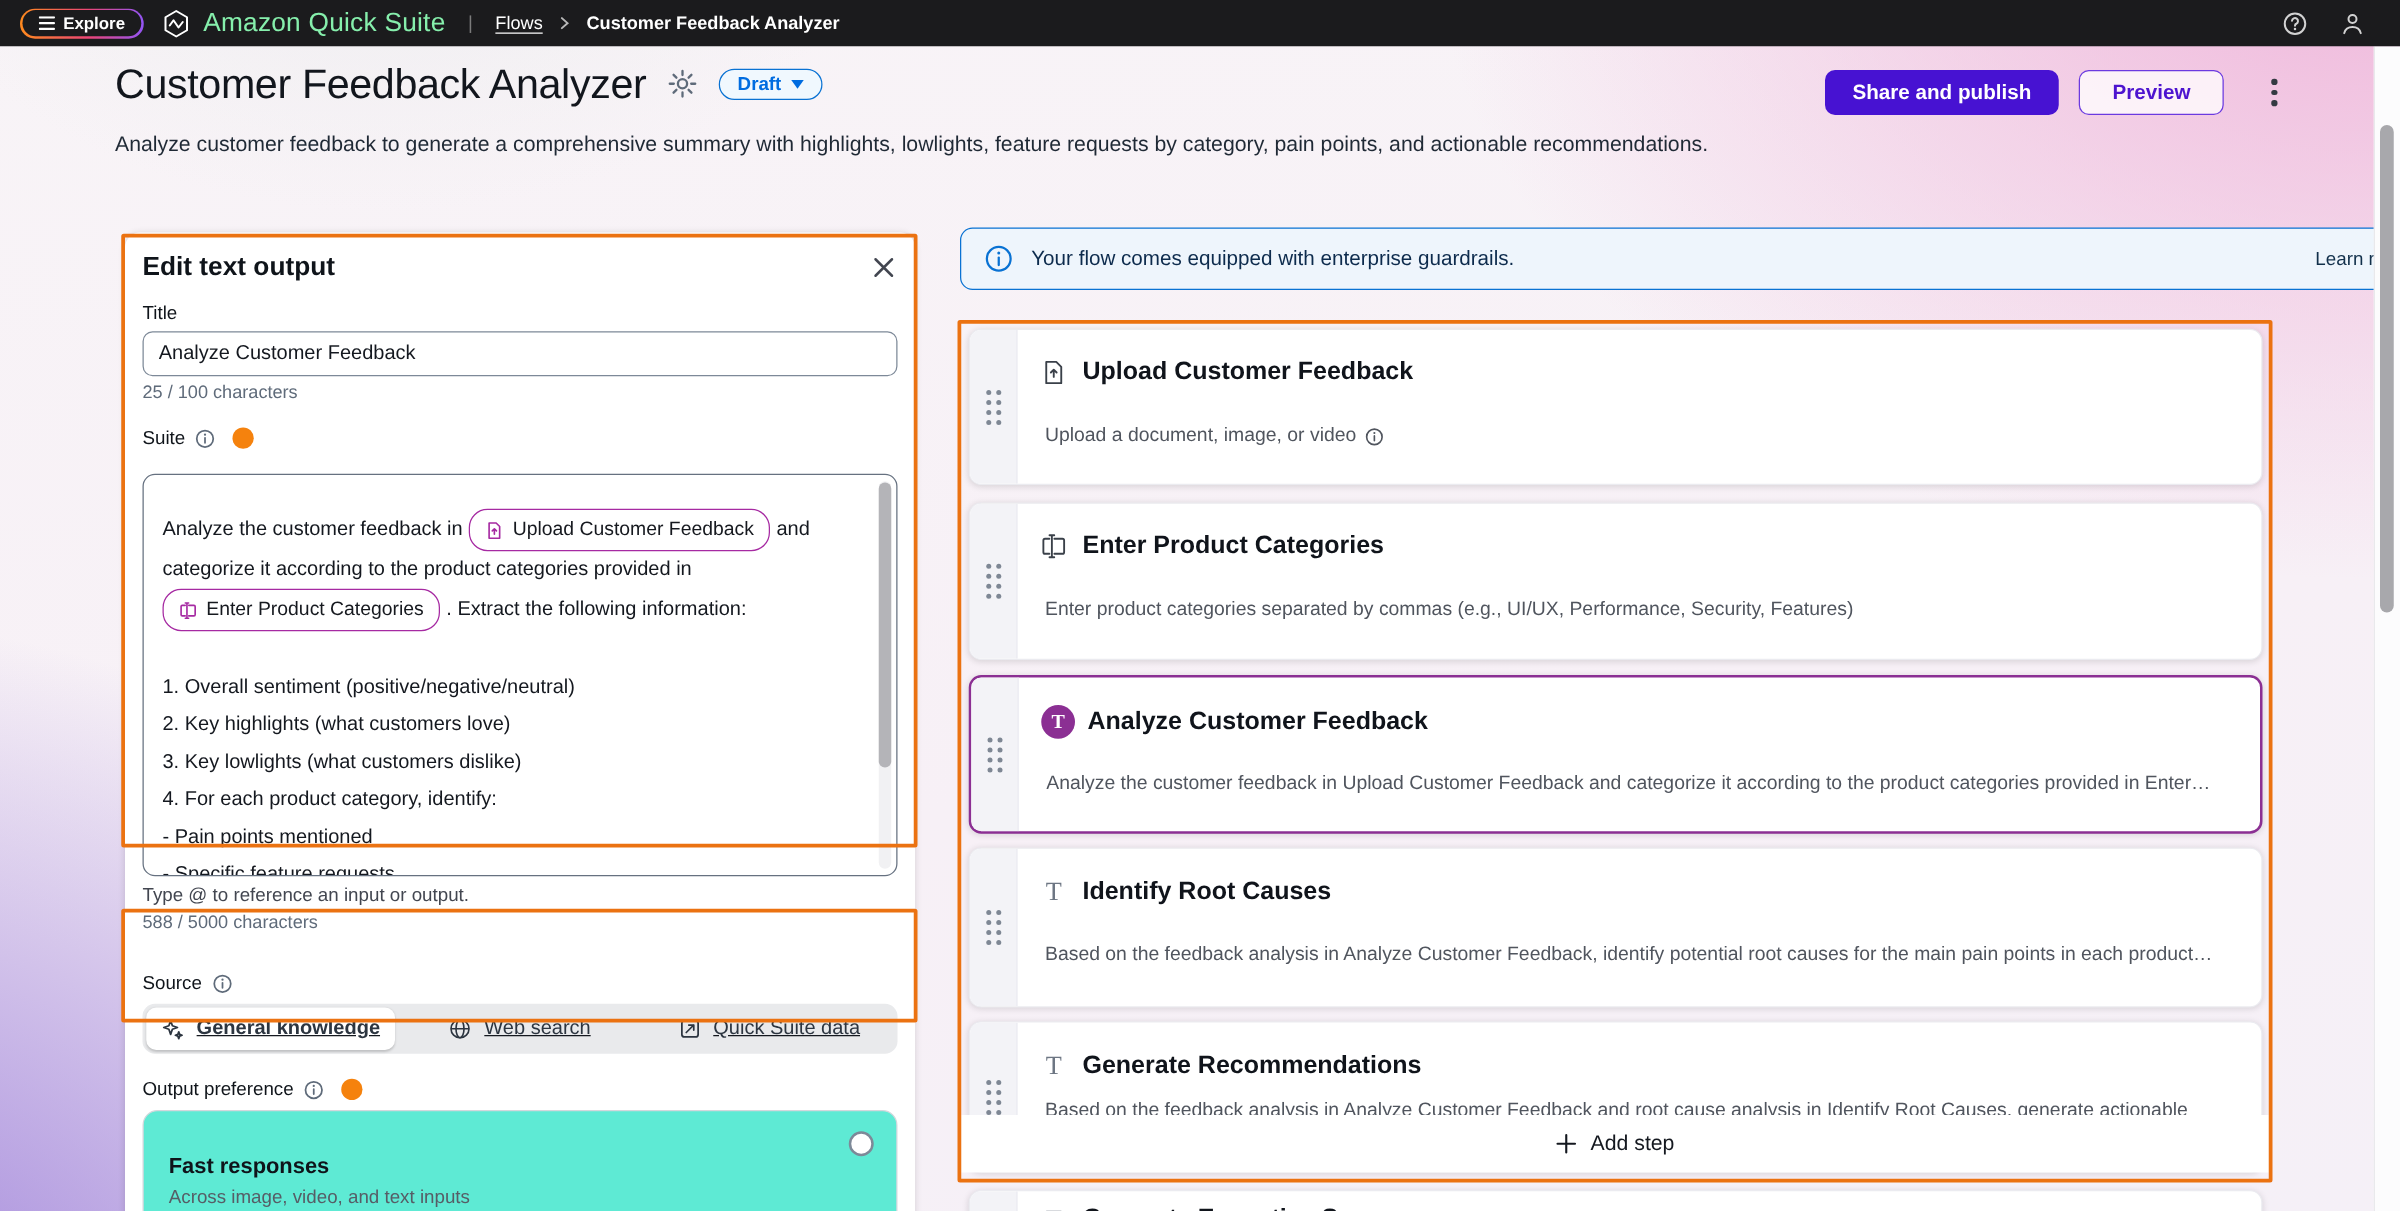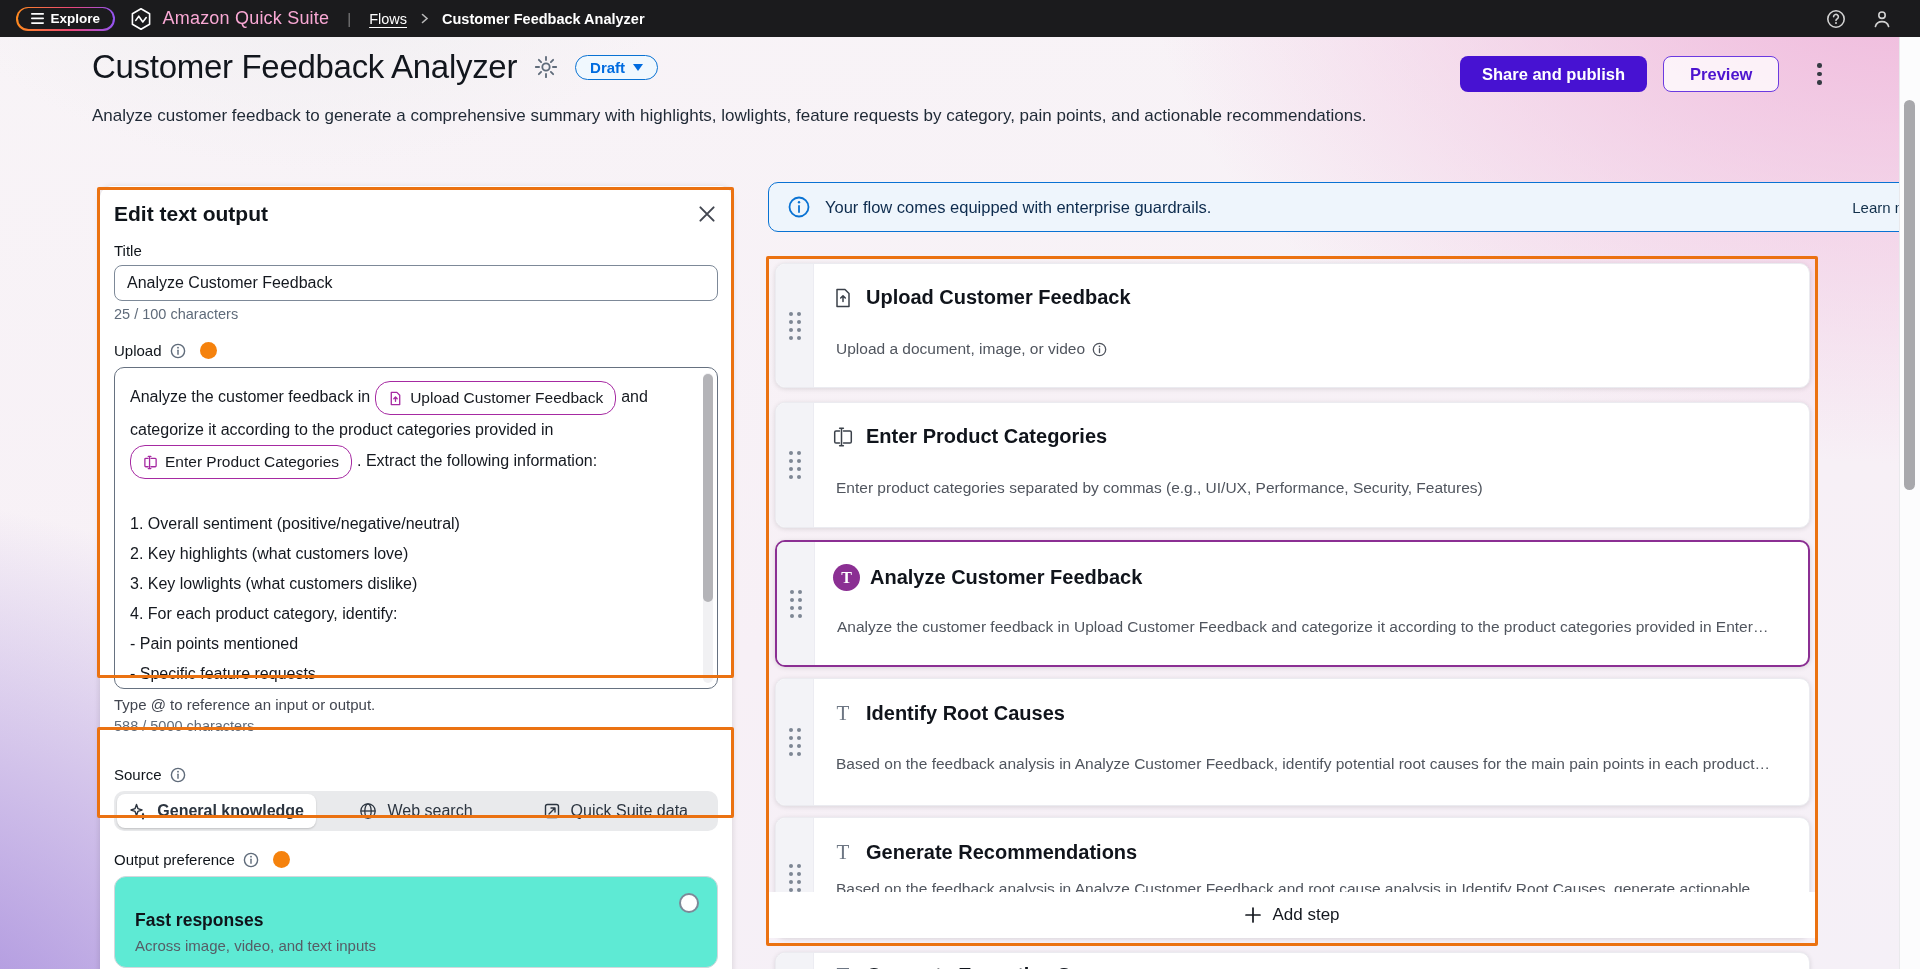--- a/index.html
+++ b/index.html
@@ -13,21 +13,21 @@
       linear-gradient(170deg,#f8f4f7 0%,#f7f0f6 60%,#f5f0f7 100%);
   }
   .abs { position:absolute; }
 
   
   .topbar { position:absolute; top:0; left:0; right:0; height:37px; background:#1b1b1d;
     display:flex; align-items:center; padding:0 16px; gap:14px; z-index:80; }
   .explore-pill { background:linear-gradient(90deg,#ff8a1e,#ec4676 55%,#9355f5); padding:1.5px; border-radius:14px; cursor:pointer; }
   .explore-inner { display:flex; align-items:center; gap:7px; background:#1b1b1d; border-radius:13px; padding:3px 13px; color:#fff; font-weight:700; font-size:13.5px; }
   .brand-group { display:flex; align-items:center; gap:10px; }
-  .brand { color:#f9a8d4; font-size:18px; letter-spacing:.2px; }
+  .brand { color:#86efac; font-size:21px; letter-spacing:.2px; }
   .tb-sep { color:#7b7b7b; font-size:15px; margin:0 4px; }
   .tb-flows { color:#fff; font-size:14.5px; font-weight:500; text-decoration:underline; text-underline-offset:3px; cursor:pointer; }
   .tb-current { color:#fff; font-size:14.5px; font-weight:600; }
   .tb-right { margin-left:auto; display:flex; align-items:center; gap:26px; margin-right:12px; }
   .tb-icon { width:20px; height:20px; color:#d2d2d2; cursor:pointer; }
 
   
   .title-row { left:92px; top:48px; display:flex; align-items:center; gap:16px; }
   .page-title { font-size:33px; font-weight:400; color:#12161d; letter-spacing:-.3px; }
   .gear { width:26px; height:26px; color:#5f6b7a; cursor:pointer; }
@@ -47,21 +47,21 @@
   .edit-card { left:100px; top:186px; width:632px; height:800px; background:#fff; border-radius:12px;
     box-shadow:0 1px 6px rgba(0,0,0,.14); padding:16px 14px; z-index:5; }
   .panel-head { display:flex; align-items:center; }
   .panel-title { font-size:21px; font-weight:700; color:#0f141a; }
   .close-x { margin-left:auto; width:22px; height:22px; color:#424650; cursor:pointer; }
   .field-label { margin-top:16px; font-size:15px; color:#0f141a; display:flex; align-items:center; gap:8px; }
   .title-input { margin-top:6px; width:100%; height:36px; border:1.5px solid #7d8998; border-radius:8px; padding:0 12px; font-size:16px; color:#14181f; font-family:inherit; }
   .counter { margin-top:5px; font-size:14.5px; color:#5f6b7a; }
   .orange-dot { width:17px; height:17px; border-radius:50%; background:#f5820d; }
   .i-ico { width:16px; height:16px; color:#5f6b7a; flex:0 0 auto; cursor:pointer; }
-  .prompt-box { margin-top:8px; position:relative; height:322px; border:1.5px solid #667180; border-radius:10px; padding:13px 30px 13px 15px; overflow:hidden; font-size:16px; background:#fff; cursor:text; }
+  .prompt-box { margin-top:20px; position:relative; height:322px; border:1.5px solid #667180; border-radius:10px; padding:27px 30px 13px 15px; overflow:hidden; font-size:16px; background:#fff; cursor:text; }
   .p-line { min-height:30px; line-height:30px; white-space:nowrap; }
   .chip { display:inline-flex; align-items:center; gap:7px; border:1.5px solid #a62aa2; border-radius:15px; padding:1px 12px; margin:0 5px; font-size:15.5px; color:#16191f; vertical-align:middle; cursor:pointer; background:#fff; }
   .chip svg { width:15px; height:15px; color:#a62aa2; }
   .p-track { position:absolute; right:4px; top:5px; bottom:5px; width:10px; background:#f1f1f3; border-radius:5px; }
   .p-thumb { position:absolute; right:4px; top:6px; width:10px; height:228px; background:#b4b4b8; border-radius:5px; cursor:grab; }
   .hint { margin-top:7px; font-size:15px; color:#424650; }
   .seg { margin-top:8px; display:flex; background:#e9eaec; border-radius:10px; padding:3px; height:40px;text-decoration:underline; }
   .seg-item { flex:1; display:flex; align-items:center; justify-content:center; gap:10px; font-size:16px; color:#2c3540; border-radius:8px; cursor:pointer; }
   .seg-item.sel { background:#fff; font-weight:700; box-shadow:0 1px 2px rgba(0,0,0,.18); }
   .seg-item svg { width:18px; height:18px; }
@@ -177,21 +177,21 @@
         </svg>
     </div>
 
     <div class="field-label">
         <span>Title</span>
       </div>
     <input class="title-input" value="Analyze Customer Feedback" style="">
     <div class="counter">25 / 100 characters</div>
 
     <div class="field-label" style="margin-top:20px;">
-      <span>Upload</span>
+      <span>Suite</span>
       <svg class="i-ico" viewBox="0 0 16 16" fill="none" stroke="currentColor" stroke-width="1.4">
           <circle cx="8" cy="8" r="6.6"></circle>
           <path d="M8 7.2v4" stroke-linecap="round"></path>
           <circle cx="8" cy="4.7" r=".9" fill="currentColor" stroke="none"></circle>
         </svg>
       <span class="orange-dot" style="margin-left:6px;"></span>
     </div>
 
     <div class="prompt-box">
       <div class="p-line">

